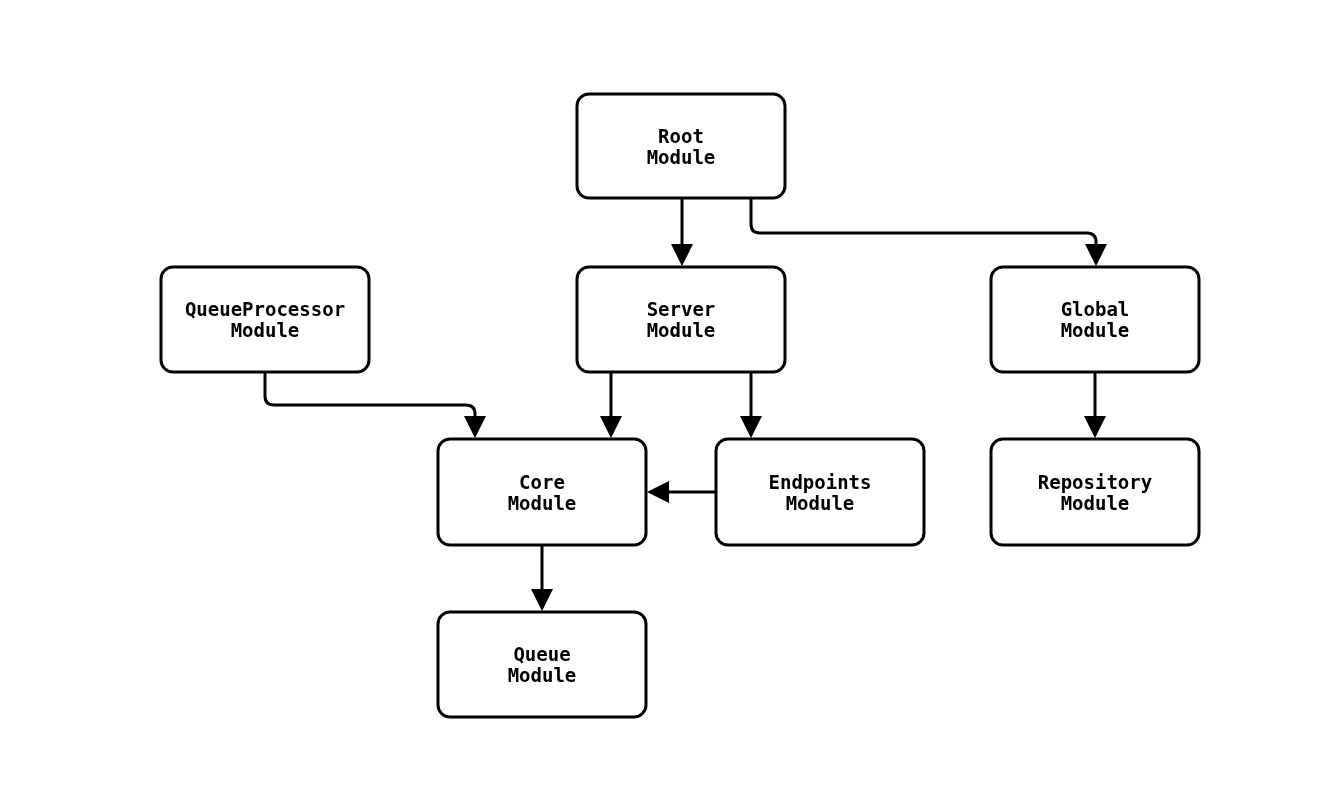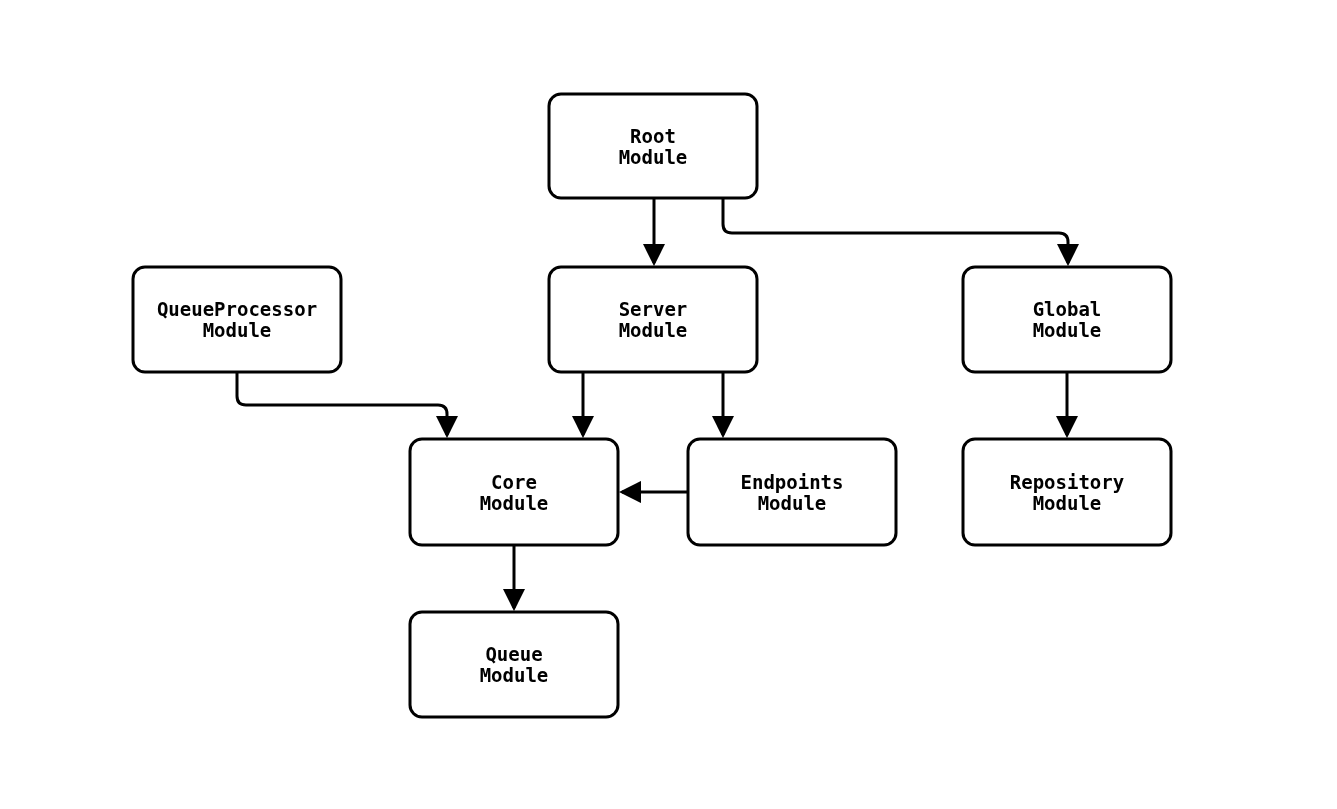--- a/index.html
+++ b/index.html
@@ -7,20 +7,21 @@
     padding: 0;
     background: #ffffff;
     font-family: "DejaVu Sans Mono", monospace;
   }
   .canvas-wrap {
     position: relative;
     width: 1243px;
     height: 809px;
     background: #ffffff;
     overflow: hidden;
+    padding-left: 28px;
   }
   svg { display: block; }
   .node-rect {
     fill: #ffffff;
     stroke: #000000;
     stroke-width: 3;
   }
   .node-label {
     font-family: "DejaVu Sans Mono", monospace;
     font-weight: bold;

